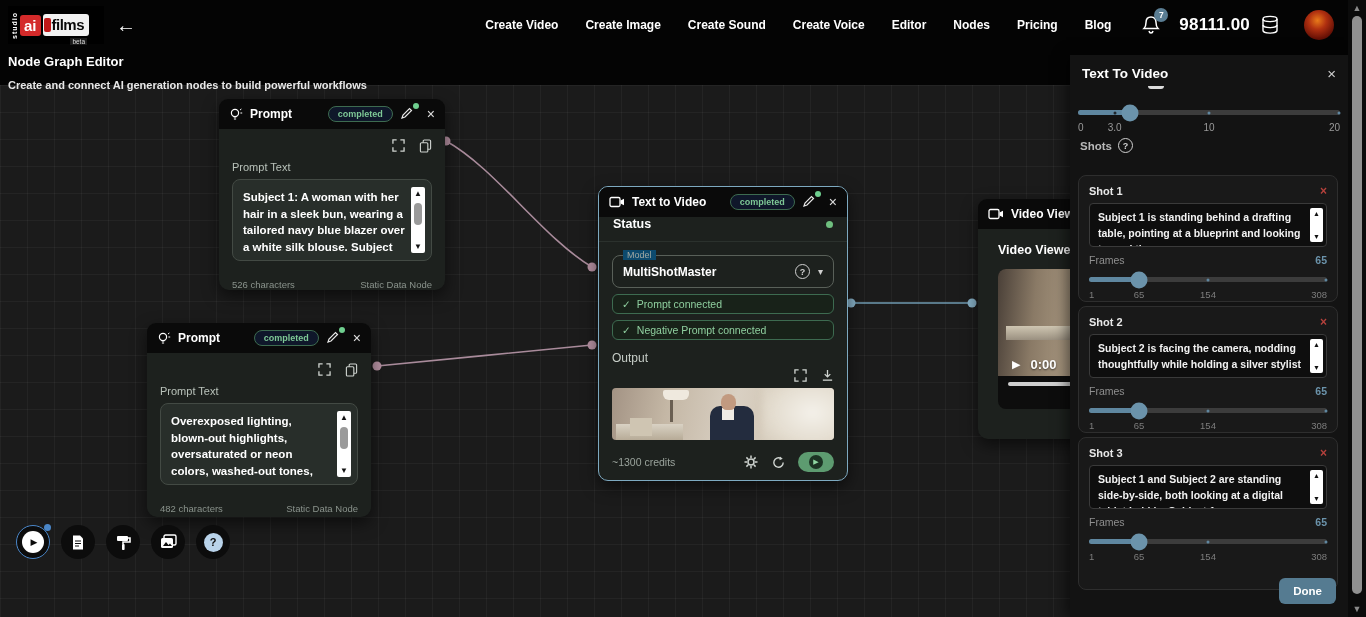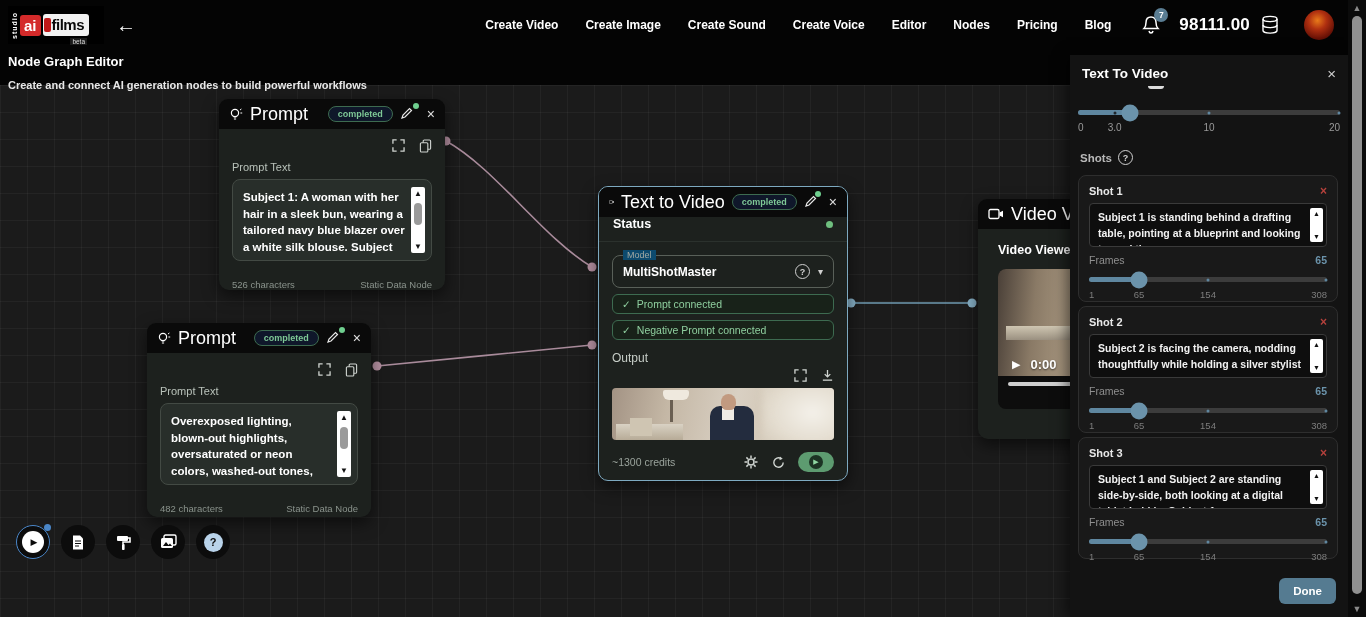--- a/index.html
+++ b/index.html
@@ -35,21 +35,21 @@
   .canvas { position:absolute; top:85px; left:0; width:1348px; height:532px; z-index:0;
             background-color:#1b1b1b;
             background-image:linear-gradient(rgba(255,255,255,0.04) 1px, transparent 1px),
                              linear-gradient(90deg, rgba(255,255,255,0.04) 1px, transparent 1px);
             background-size:27px 27px; }
   .edges { position:absolute; top:0; left:0; z-index:1; pointer-events:none; }
 
   
   .node { position:absolute; z-index:2; background:#1d211e; border-radius:10px; box-shadow:0 6px 16px rgba(0,0,0,0.55); }
   .node-header { height:30px; background:#0a0a0a; border-radius:9px 9px 0 0; display:flex; align-items:center; padding:0 10px; gap:7px; }
-  .node-title { font-size:18px; font-weight:400; flex:0 0 auto; }
+  .node-title { font-size:12px; font-weight:700; flex:0 0 auto; }
   .badge { margin-left:auto; font-size:9px; font-weight:700; color:#7ec896; border:1px solid #3d6b50; background:#0f172a; border-radius:10px; padding:2px 9px; }
   .edit-wrap { position:relative; width:16px; height:16px; }
   .edit-dot { position:absolute; top:-3px; right:-3px; width:6px; height:6px; background:#6fcf8f; border-radius:50%; }
   .close-x { color:#e0e0e0; font-size:14px; font-weight:400; background:none; border:none; cursor:pointer; margin-left:4px; }
   .node-body { padding:10px 13px 8px; }
   .icon-row { display:flex; justify-content:flex-end; gap:14px; color:#cfd4d0; }
   .field-label { font-size:11px; color:#b9c2ba; margin-top:8px; }
   .ta-box { position:relative; margin-top:6px; background:#282e2a; border:1px solid #434a44; border-radius:8px; height:82px; padding:9px 26px 6px 10px; overflow:hidden; }
   .ta-text { font-size:11.5px; font-weight:700; line-height:1.45; color:#fff; }
   .vscroll { position:absolute; right:6px; top:7px; bottom:7px; width:14px; background:#fff; border-radius:2px; }
@@ -109,21 +109,21 @@
   .slider { position:relative; height:5px; background:#3c3c3c; border-radius:3px; }
   .slider-fill { position:absolute; left:0; top:0; bottom:0; background:#5f87a0; border-radius:3px; }
   .slider-handle { position:absolute; top:50%; transform:translate(-50%,-50%); width:17px; height:17px; border-radius:50%; background:#6b93ab; }
   .tick-dot { position:absolute; top:50%; transform:translate(-50%,-50%); width:3px; height:3px; border-radius:50%; background:#5f87a0; }
   .tick-dot.dark { background:#20262b; }
   .tick-labels { position:relative; height:12px; margin-top:7px; font-size:10px; color:#9a9a9a; }
   .tick-labels span { position:absolute; transform:translateX(-50%); white-space:nowrap; }
   .tick-labels span.first { transform:none; }
   .tick-labels span.last { transform:translateX(-100%); }
   .main-slider-wrap { position:absolute; top:55px; left:8px; width:262px; }
-  .shots-label-row { position:absolute; top:95px; left:10px; display:flex; align-items:center; gap:6px; font-size:11.5px; color:#b9b9b9; font-weight:700; }
+  .shots-label-row { position:absolute; top:83px; left:10px; display:flex; align-items:center; gap:6px; font-size:11.5px; color:#b9b9b9; font-weight:700; }
   .shot-card { position:absolute; left:8px; width:260px; background:#191919; border:1px solid #2e2e2e; border-radius:8px; padding:8px 10px; }
   .sc-head { display:flex; align-items:center; }
   .sc-title { font-size:11px; font-weight:700; color:#e8e8e8; }
   .sc-close { margin-left:auto; background:none; border:none; color:#b5413c; font-size:12px; font-weight:700; cursor:pointer; }
   .sc-ta { position:relative; margin-top:5px; height:44px; background:#0e0e0e; border:1px solid #3a3a3a; border-radius:4px; padding:6px 20px 4px 8px; overflow:hidden; }
   .sc-text { font-size:10.5px; font-weight:700; line-height:1.5; color:#f2f2f2; }
   .spinner { position:absolute; right:3px; top:4px; bottom:4px; width:13px; background:#fff; border-radius:2px; display:flex; flex-direction:column; align-items:center; justify-content:space-between; padding:2px 0; }
   .spinner span { font-size:7px; color:#111; line-height:1; }
   .frames-row { display:flex; margin-top:7px; font-size:10.5px; }
   .frames-label { color:#8f8f8f; }
@@ -509,21 +509,21 @@
         </div>
         <div class="sc-ticks">
           <span class="first" style="left:0;">1</span>
           <span style="left:21%;">65</span>
           <span style="left:50%;">154</span>
           <span class="last" style="left:100%;">308</span>
         </div>
       </div>
     </div>
 
-    <div class="shot-card" style="top:382px; height:122px;">
+    <div class="shot-card" style="top:382px; height:153px;">
       <div class="sc-head">
         <span class="sc-title">Shot 3</span>
         <button class="sc-close">×</button>
       </div>
       <div class="sc-ta">
         <div class="sc-text">Subject 1 and Subject 2 are standing side-by-side, both looking at a digital tablet held by Subject 1.</div>
         <div class="spinner">
           <span>▲</span>
           <span>▼</span>
         </div>

